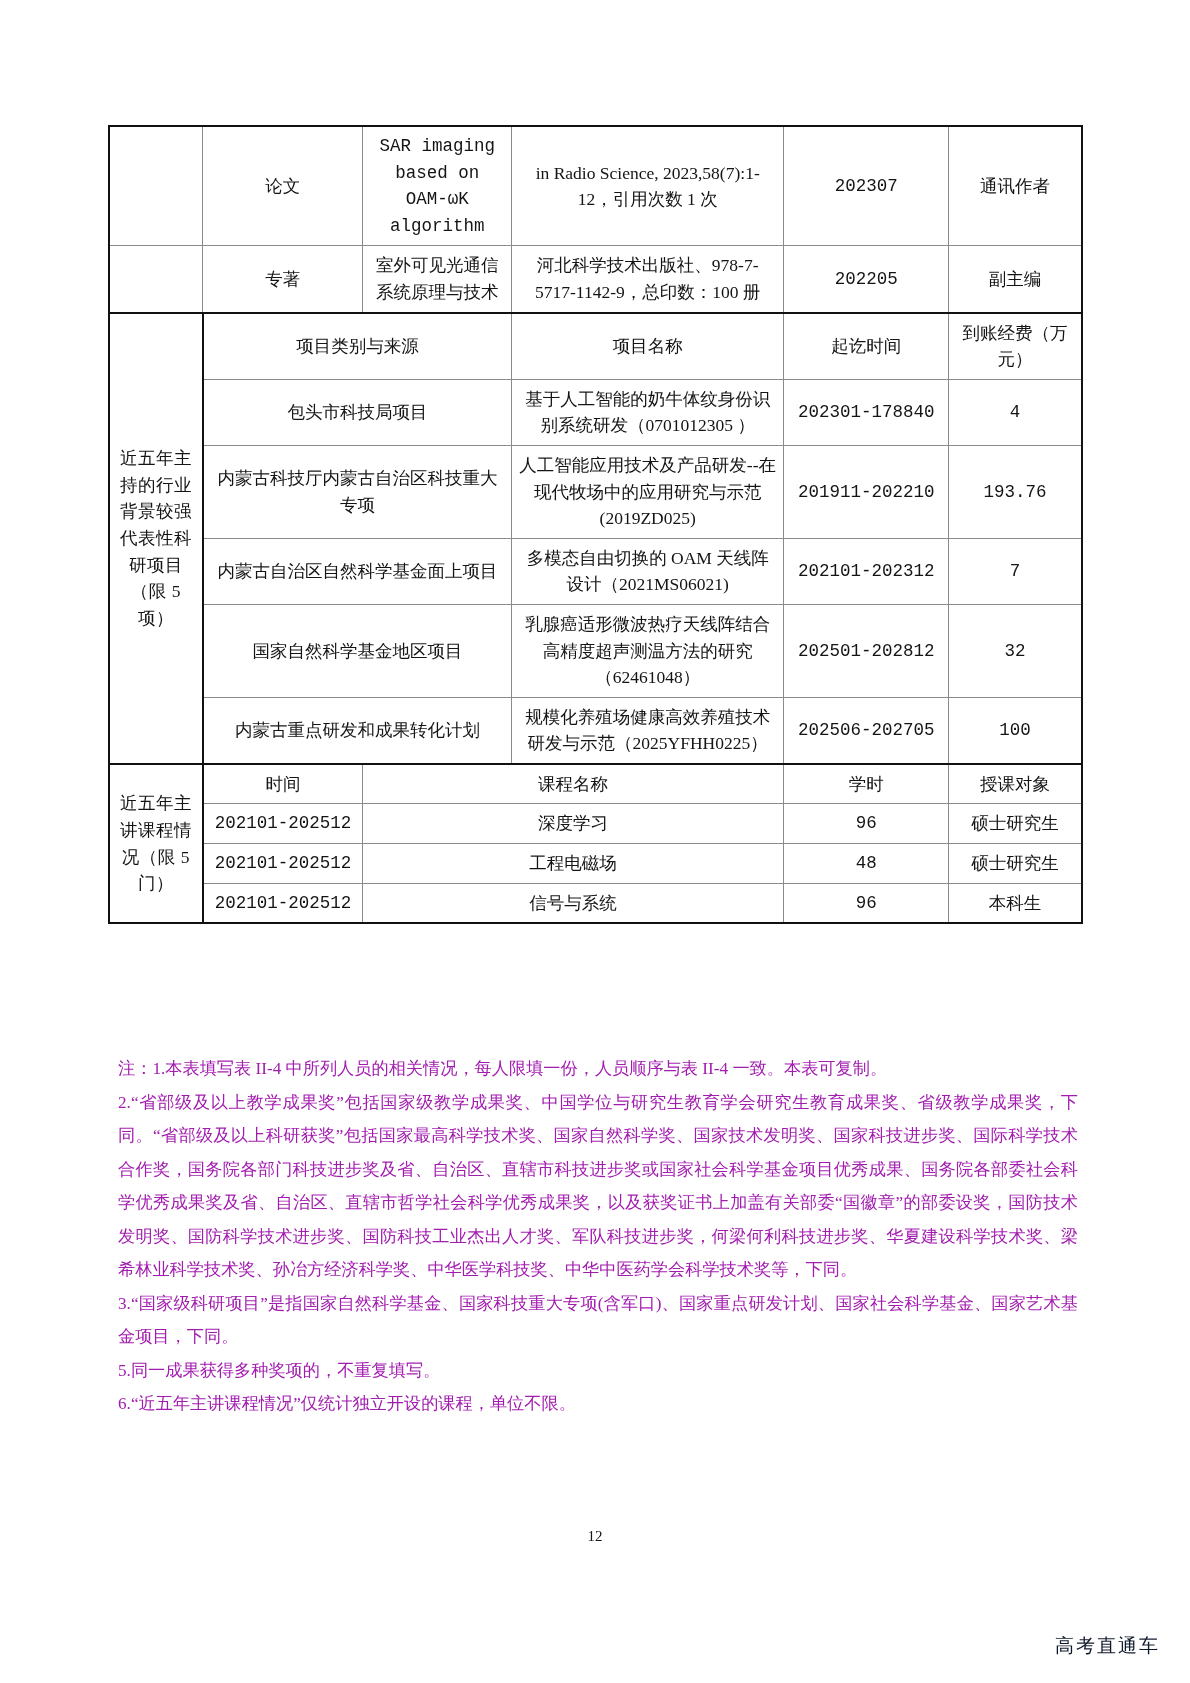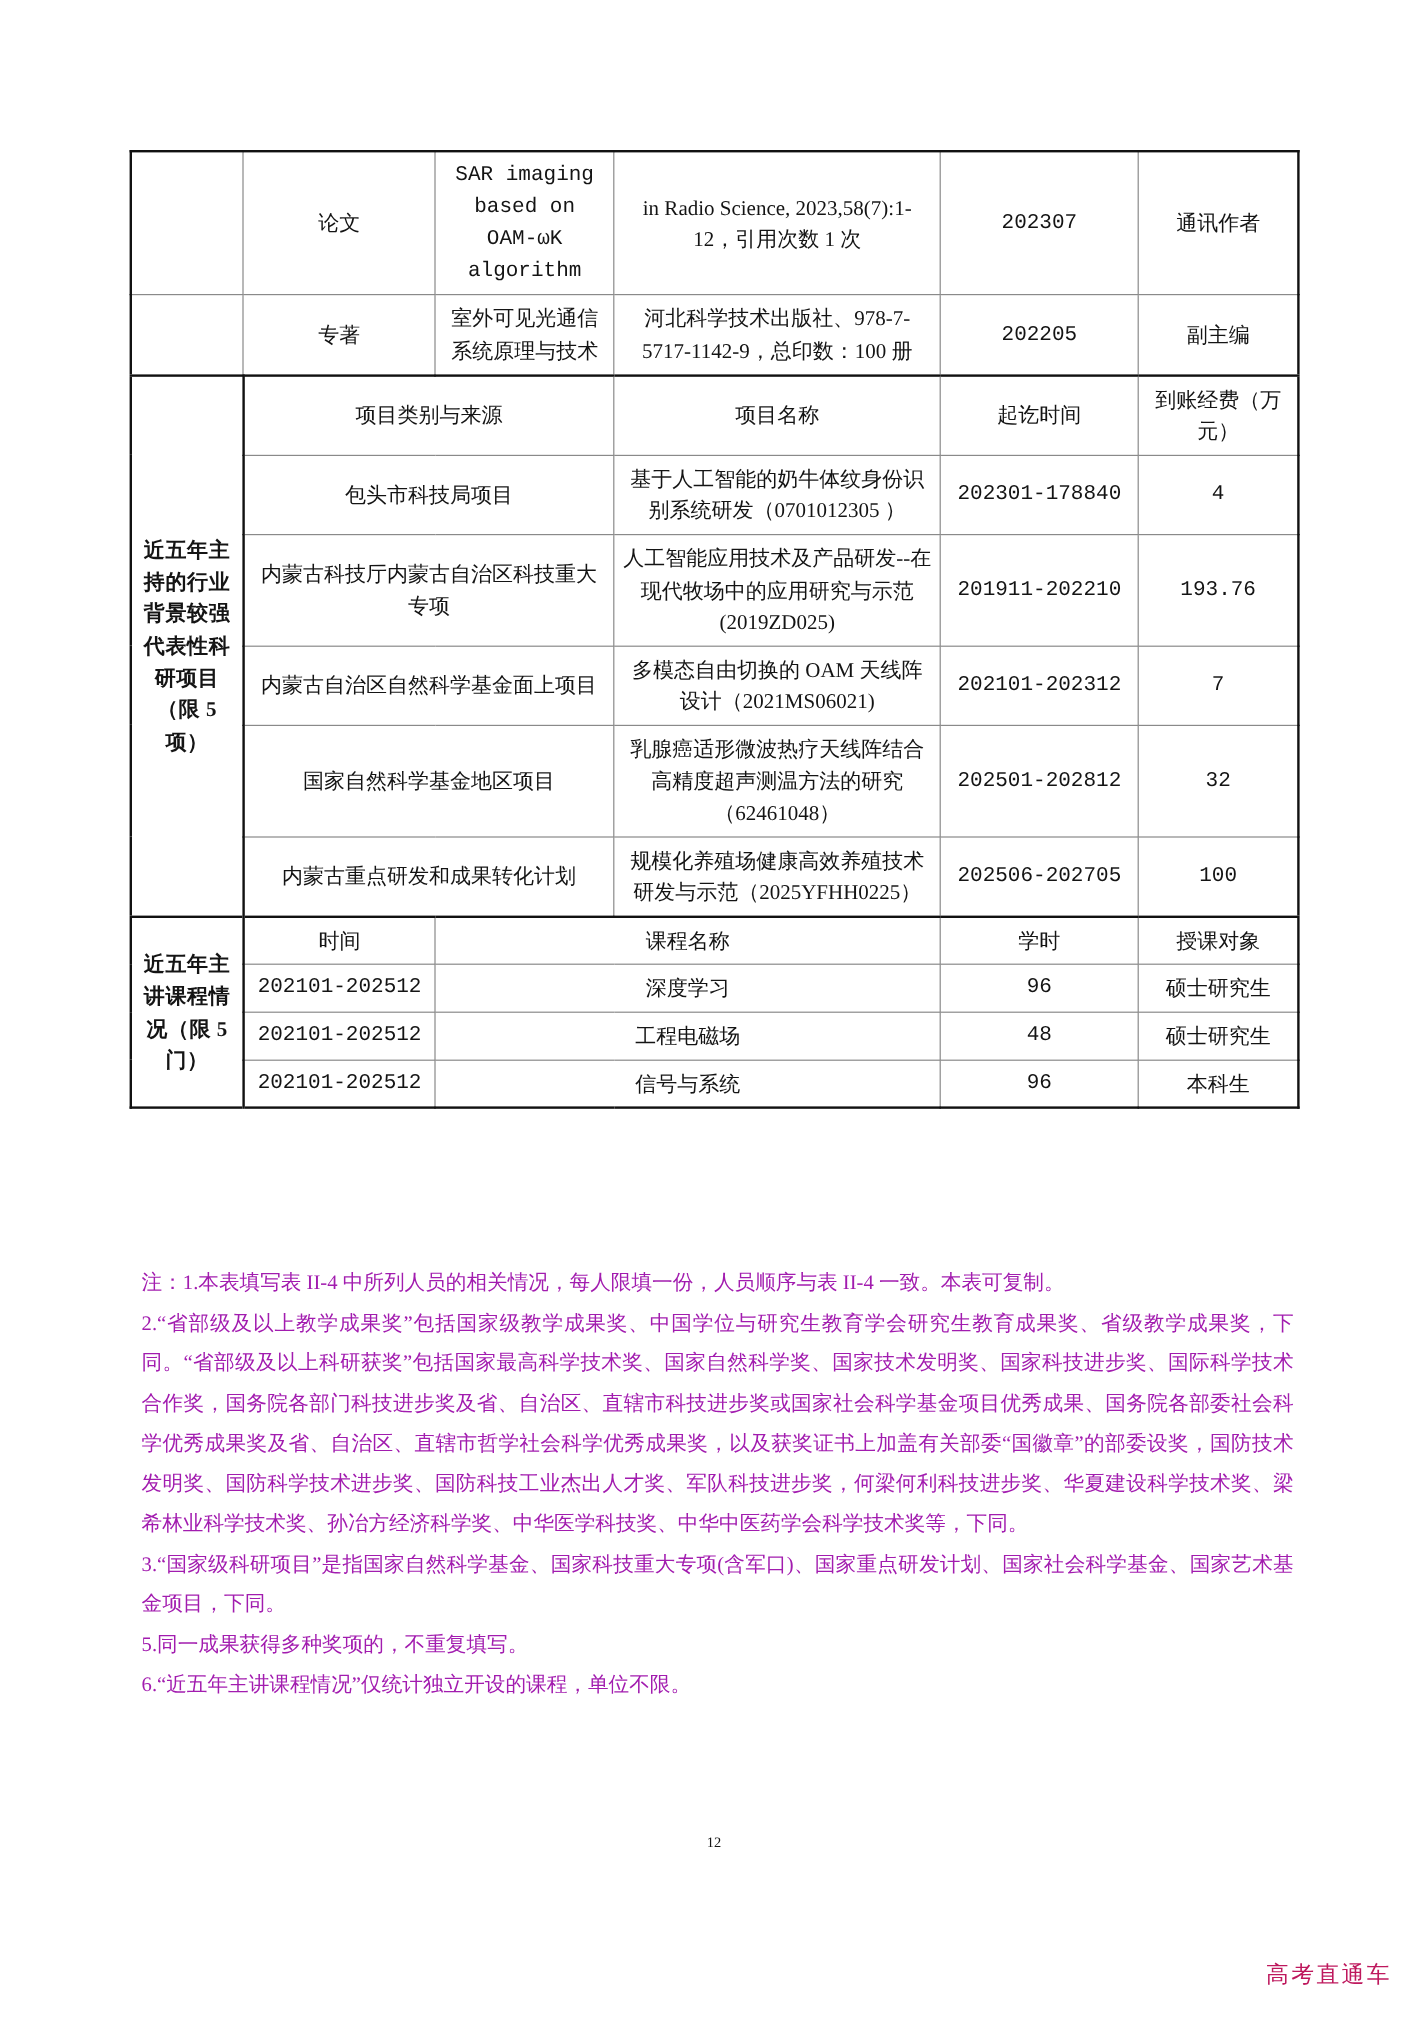--- a/index.html
+++ b/index.html
@@ -43,21 +43,20 @@
   }
   
   table.form {
     border: 2px solid #111111;
   }
   td.sidelabel {
     font-size: 17.5px;
     line-height: 1.72;
     letter-spacing: 0.5px;
     border-right: 2px solid #111111 !important;
-    font-weight: bold;
   }
   tr.sectiontop > td {
     border-top: 2px solid #111111;
   }
   td.thick-left {
     border-left: 2px solid #111111;
   }
   .en {
     font-family: Liberation Mono, monospace;
   }
@@ -81,31 +80,31 @@
   .note-1 { text-indent: 0; }
   .note-ind { text-indent: 2.0em; }
   .note-ind2 { text-indent: 1.1em; }
 
   .pagenum {
     position: absolute;
     left: 0;
     top: 1528px;
     width: 1190px;
     text-align: center;
-    font-size: 12px;
+    font-size: 15px;
     color: #161616;
   }
 
   .watermark {
     position: absolute;
     right: 30px;
     bottom: 24px;
     font-family: "Liberation Sans", "DejaVu Sans", sans-serif;
     font-size: 19px;
-    color: #be185d;
+    color: #0f172a;
     letter-spacing: 2px;
   }
 </style>
 </head>
 <body>
 
 <div class="page">
 
   <div class="sheet">
     <table class="form">

